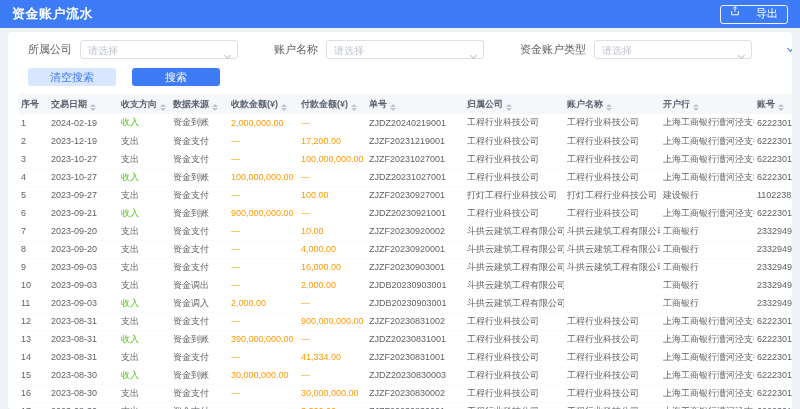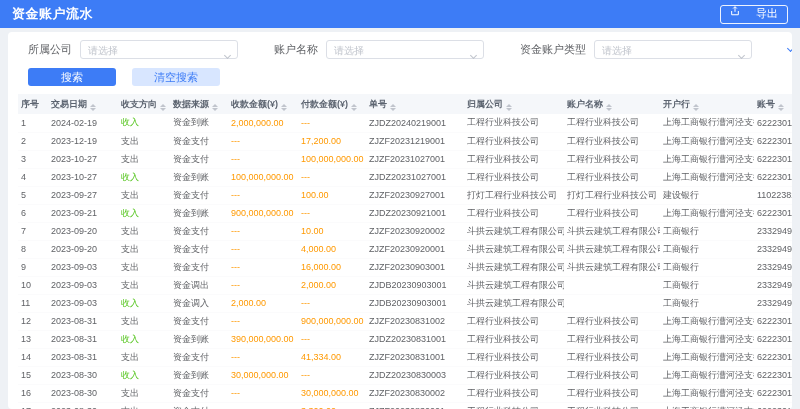--- a/index.html
+++ b/index.html
@@ -93,22 +93,22 @@
           <span class="chev"></span>
         </div>
       </div>
       <div class="expand">
         <span class="chev"></span>
 
       </div>
     </div>
 
     <div class="action-row">
+      <button class="btn btn-plain">清空搜索</button>
       <button class="btn btn-primary">搜索</button>
-      <button class="btn btn-plain">清空搜索</button>
     </div>
 
     <div class="table-wrap">
       <table>
         <colgroup>
             <col style="width: 30px;">
             <col style="width: 70px;">
             <col style="width: 52px;">
             <col style="width: 58px;">
             <col style="width: 70px;">

